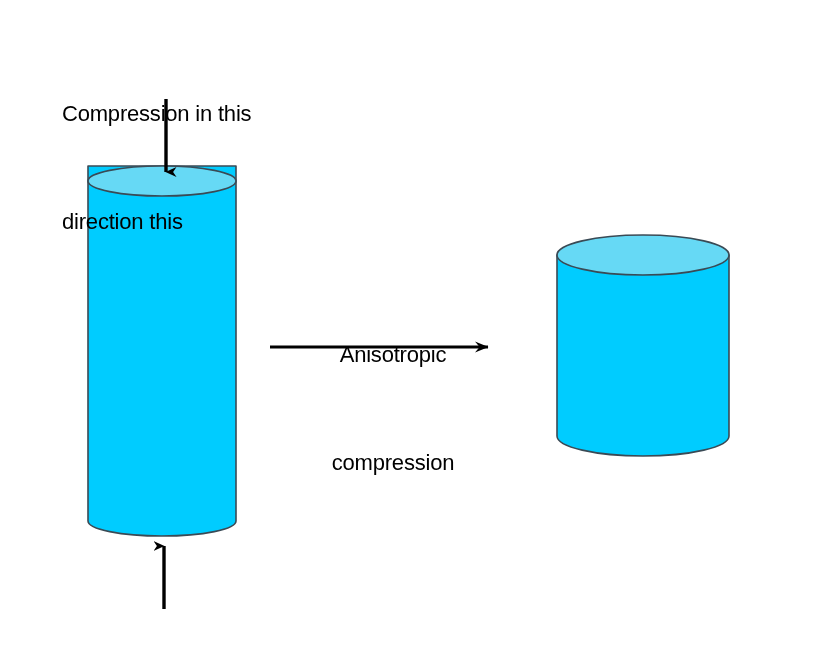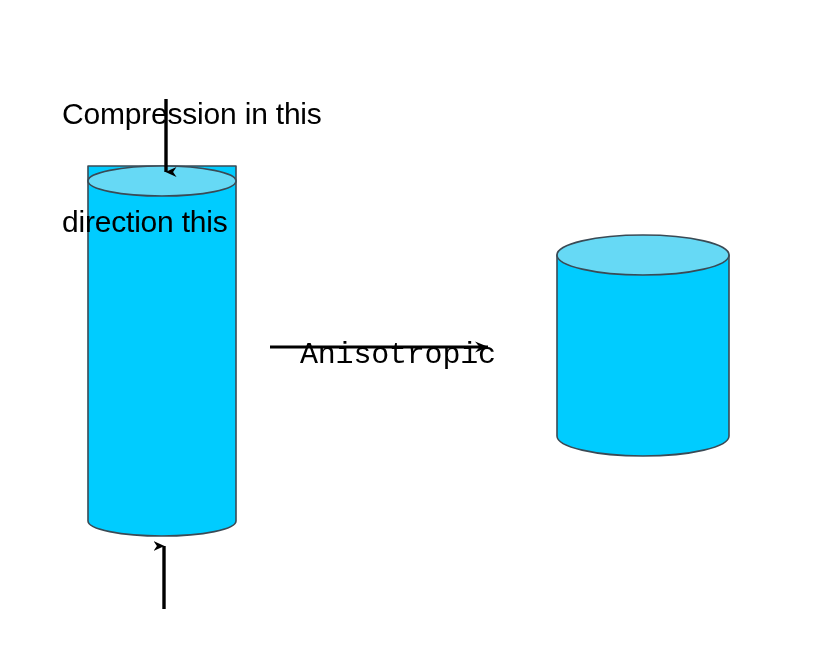--- a/index.html
+++ b/index.html
@@ -21,36 +21,35 @@
     position: absolute;
     left: 0;
     top: 0;
     width: 820px;
     height: 662px;
   }
   .label {
     position: absolute;
     color: #000000;
     font-family: "Liberation Sans", sans-serif;
-    font-size: 30px;
+    font-size: 22px;
     line-height: 36px;
     white-space: pre;
     letter-spacing: -0.2px;
   }
   #label-compression {
     left: 62px;
     top: 24px;
     text-align: left;
   }
   #label-anisotropic {
     left: 300px;
     top: 265px;
     text-align: center;
     width: 186px;
-    font-family: Liberation Mono, monospace;
   }
   .label .line {
     display: block;
   }
 </style>
 </head>
 <body>
 
 <div id="stage">
 
@@ -92,15 +91,16 @@
     <line x1="270" y1="347" x2="488" y2="347" stroke="#000000" stroke-width="3.0" marker-end="url(#arrowhead-right)"></line>
   </svg>
 
   <div class="label" id="label-compression">
     <span class="line">Compression in this</span>
     <span class="line">direction this</span>
   </div>
 
   <div class="label" id="label-anisotropic">
     <span class="line">Anisotropic</span>
+    <span class="line">compression</span>
   </div>
 
 </div>
 
 </body></html>

